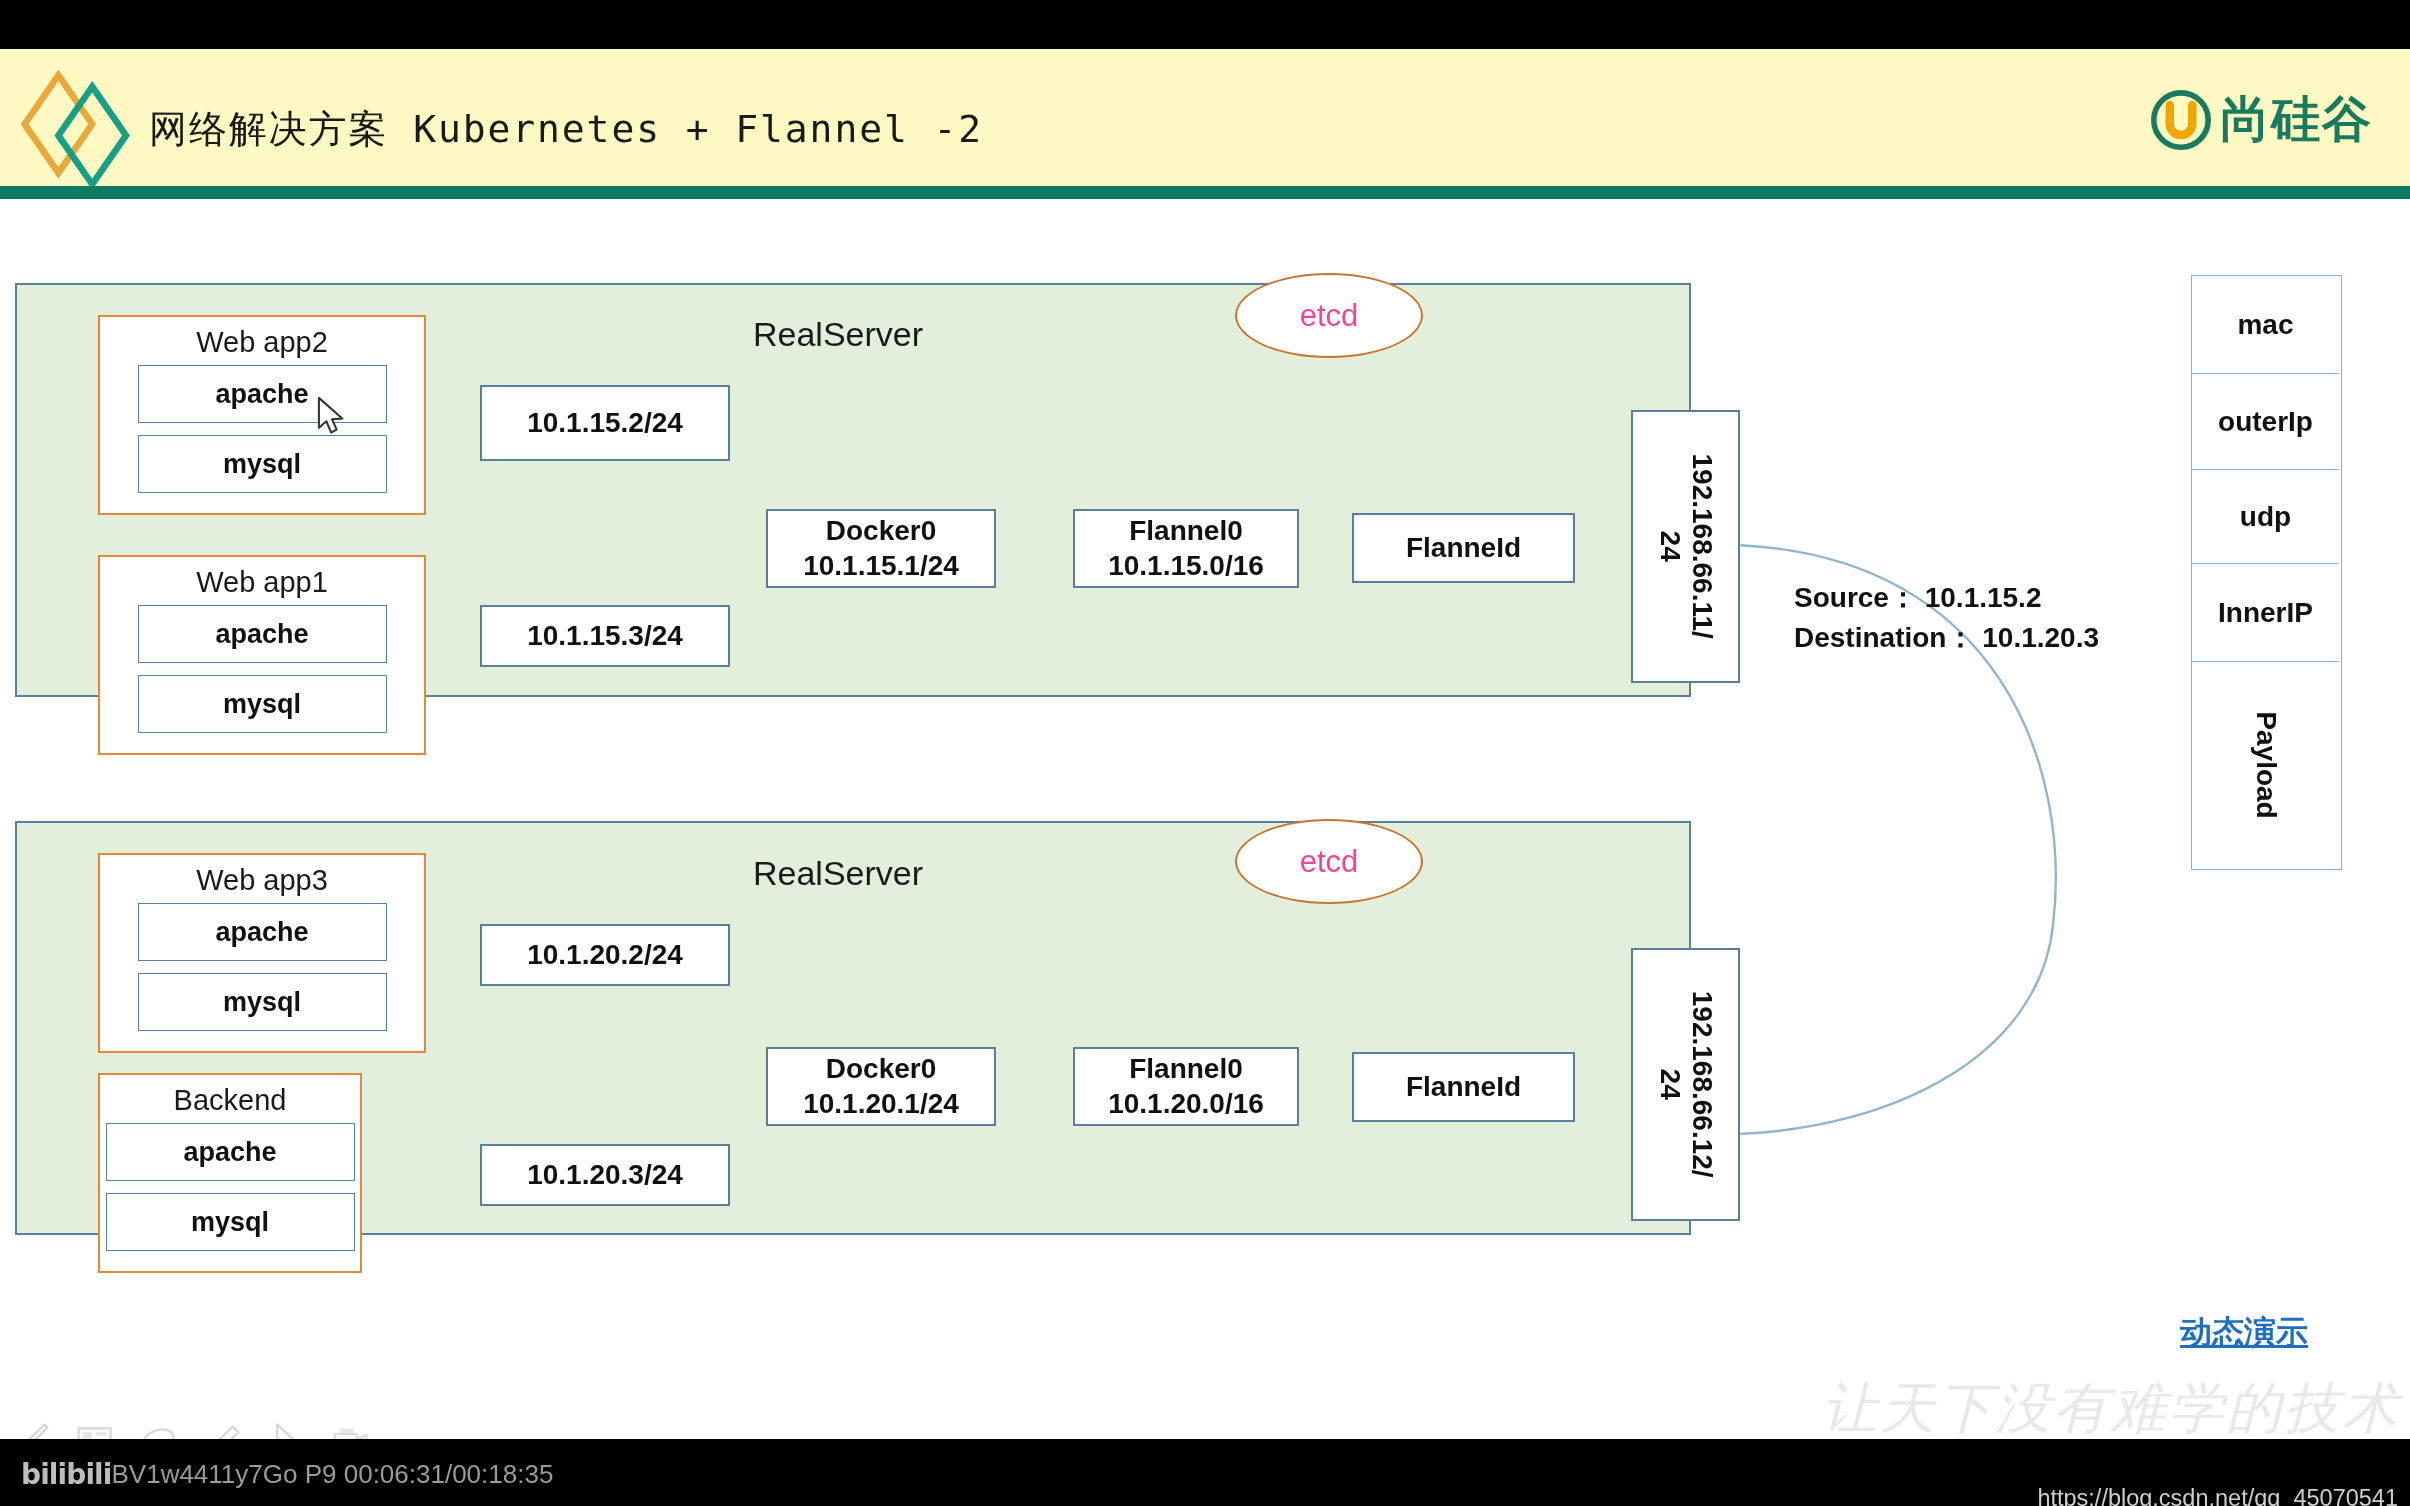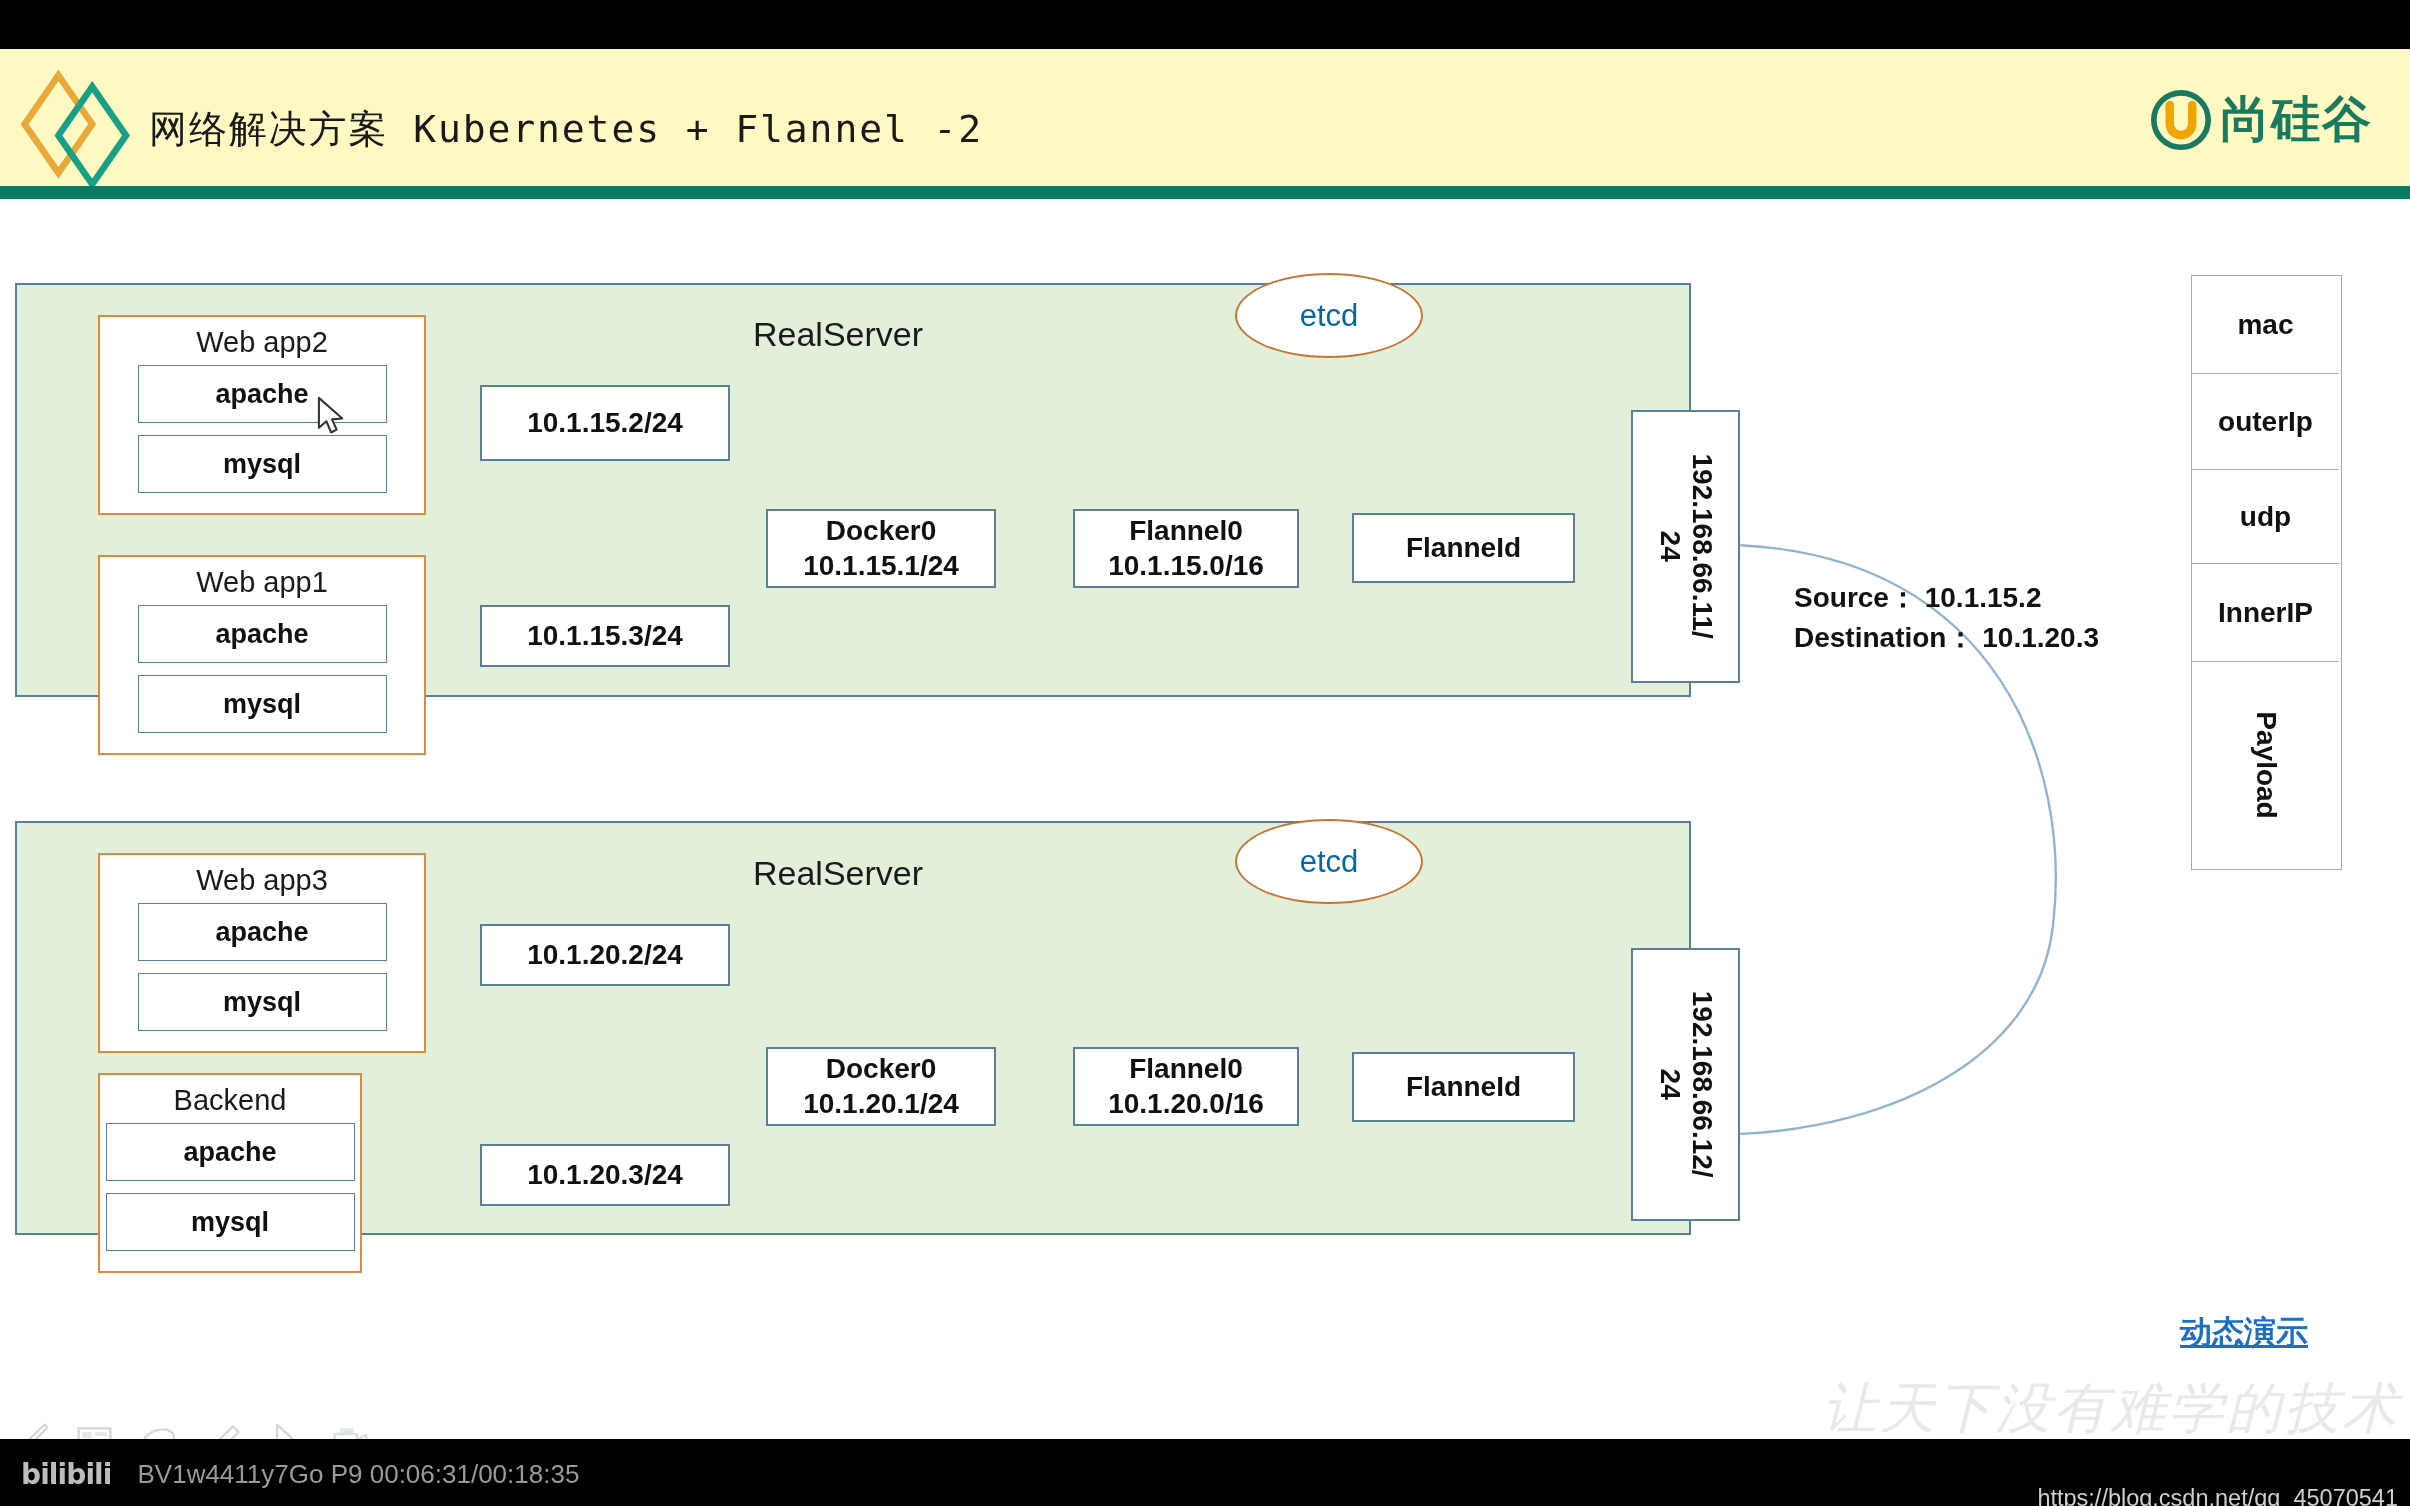--- a/index.html
+++ b/index.html
@@ -79,21 +79,21 @@
   }
   .vbox span{
     transform:rotate(90deg); white-space:nowrap;
     font-size:28px; font-weight:bold; color:#111; line-height:1.15; text-align:center;
     font-family:"Liberation Sans",sans-serif;
   }
   .etcd{
     position:absolute; background:#fff; border:2.8px solid #c8752f;
     border-radius:50%;
     display:flex; align-items:center; justify-content:center;
-    font-size:31px; color:#0369a1; font-family:"Liberation Sans",sans-serif;
+    font-size:31px; color:#ec4899; font-family:"Liberation Sans",sans-serif;
   }
 
   
   .anno{
     position:absolute; font-size:28px; font-weight:bold; color:#111;
     font-family:"Liberation Sans",sans-serif; line-height:1.42; white-space:nowrap;
   }
 
   
   .pkt{ position:absolute; left:2191px; top:226px; width:151px; height:595px;
@@ -119,21 +119,21 @@
     font-style:italic; white-space:nowrap; letter-spacing:2.8px;
   }
 
   
   .toolbar{ position:absolute; left:9.4px; top:1370px; display:flex; align-items:center; gap:21px; }
   .tool{ width:43px; height:43px; opacity:.30; }
 
   
   .status{
     position:absolute; left:21px; top:1458px;
-    display:flex; align-items:center; gap:26px;
+    display:flex; align-items:center; gap:0;
   }
   .bili-logo{ font-size:28px; font-weight:bold; color:#bdbdbd;
               font-family:"DejaVu Sans",sans-serif; letter-spacing:-0.9px; }
   .status-text{ font-size:26px; color:#9a9a9a; font-family:"Liberation Sans",sans-serif; }
   .url{
     position:absolute; right:13px; top:1465px;
     font-size:23.5px; color:#cfcfcf; font-family:"Liberation Sans",sans-serif;margin-top:20px;
   }
 
   

